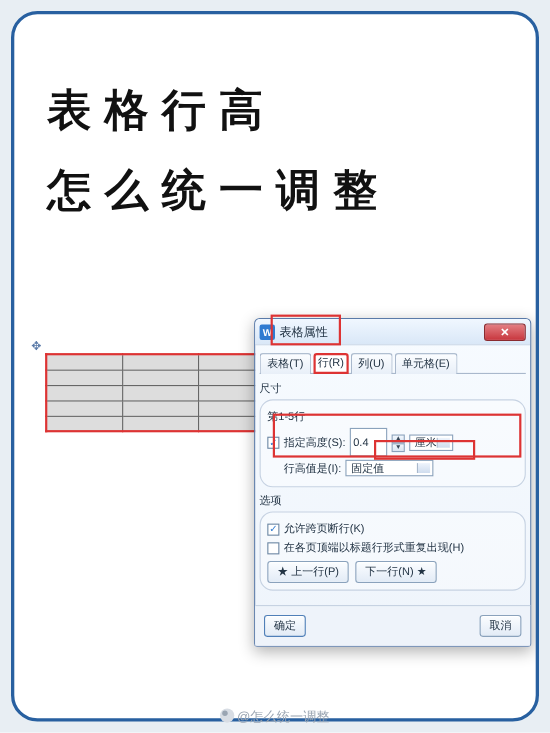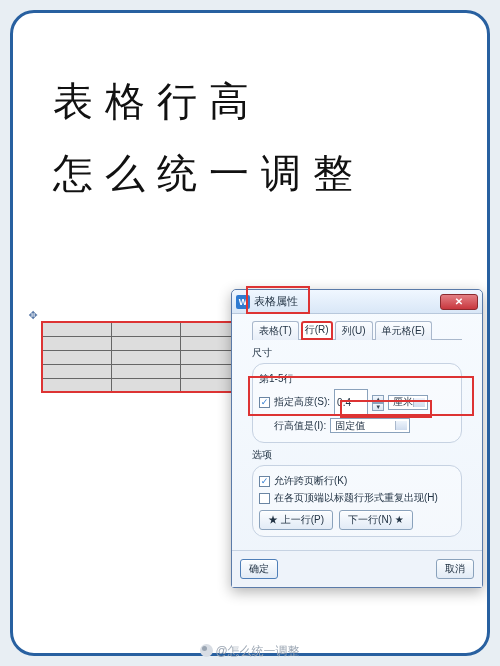--- a/index.html
+++ b/index.html
@@ -1,29 +1,29 @@
 <!DOCTYPE html>
 <html><head>
 <meta charset="utf-8">
 <style>
   *{box-sizing:border-box;margin:0;padding:0}
   body{width:500px;height:666px;background:#e8eef3;font-family:"Microsoft YaHei",SimSun,sans-serif;position:relative;overflow:hidden}
   .frame{position:absolute;inset:10px;border:3px solid #2860a0;border-radius:24px;background:#fff;overflow:hidden}
-  .headline{position:absolute;top:52px;left:40px;right:40px;font-size:40px;font-weight:400;color:#111;letter-spacing:12px;line-height:1.8}
+  .headline{position:absolute;top:52px;left:30px;right:40px;font-size:40px;font-weight:700;color:#111;letter-spacing:12px;line-height:1.8}
   .table-area{position:absolute;top:308px;left:28px;width:210px}
   .anchor{position:absolute;top:-12px;left:-14px;width:12px;height:12px;font-size:11px;color:#5a7aa8;text-align:center;line-height:12px}
   .wtable{border:2px solid #d33;border-collapse:collapse;width:100%}
   .wtable td{border:1px solid #666;background:#ddd;height:14px;width:33%}
   .dialog{position:absolute;top:276px;left:218px;width:252px;background:linear-gradient(#f7fbff,#eef4fb);border:1px solid #5a7aa8;border-radius:5px 5px 3px 3px;box-shadow:0 4px 14px rgba(0,0,0,.3);font-size:10px}
   .titlebar{height:24px;display:flex;align-items:center;padding:0 4px;background:linear-gradient(#f0f7ff,#d9e7f7);border-radius:5px 5px 0 0;border-bottom:1px solid #b8c8dc}
   .titlebar .ticon{width:14px;height:14px;background:#2f7bd1;border-radius:2px;margin-right:4px;display:inline-flex;align-items:center;justify-content:center;color:#fff;font-size:9px;font-weight:bold}
   .titlebar .ttxt{font-size:11px;color:#234}
   .closebtn{margin-left:auto;width:38px;height:16px;background:linear-gradient(#e37f84,#c8373e);border:1px solid #8a2a2f;border-radius:3px;display:flex;align-items:center;justify-content:center;color:#fff;font-size:10px;font-weight:bold}
   .hi1{position:absolute;top:-4px;left:14px;width:64px;height:28px;border:2px solid #d33;pointer-events:none}
-  .body{padding:6px 20px 8px}
+  .body{padding:6px 4px 8px}
   .tabs{display:flex;gap:2px;border-bottom:1px solid #a9b8cc;margin-bottom:6px}
   .tab{padding:2px 6px;border:1px solid #a9b8cc;border-bottom:none;background:linear-gradient(#fbfdff,#e8eff8);border-radius:3px 3px 0 0;font-size:10px;color:#234;position:relative;top:1px}
   .tab.active{background:#fff;font-weight:normal}
   .hi2{border:2px solid #d33;padding:0 2px}
   .section-label{font-size:10px;color:#234;margin:3px 0}
   .group{border:1px solid #c6d2e2;border-radius:12px;padding:5px 6px 6px;margin-bottom:5px;background:rgba(255,255,255,.35)}
   .row{display:flex;align-items:center;gap:4px;margin:3px 0;font-size:10px;color:#234}
   .chk{width:11px;height:11px;border:1px solid #6a85a3;background:#fff;display:inline-flex;align-items:center;justify-content:center;font-size:9px;color:#2f7bd1}
   .numfield{width:34px;height:26px;border:1px solid #8aa2bc;background:#fff;font-size:10px;padding:0 2px;display:inline-flex;align-items:center}
   .spin{width:12px;height:15px;display:flex;flex-direction:column}

